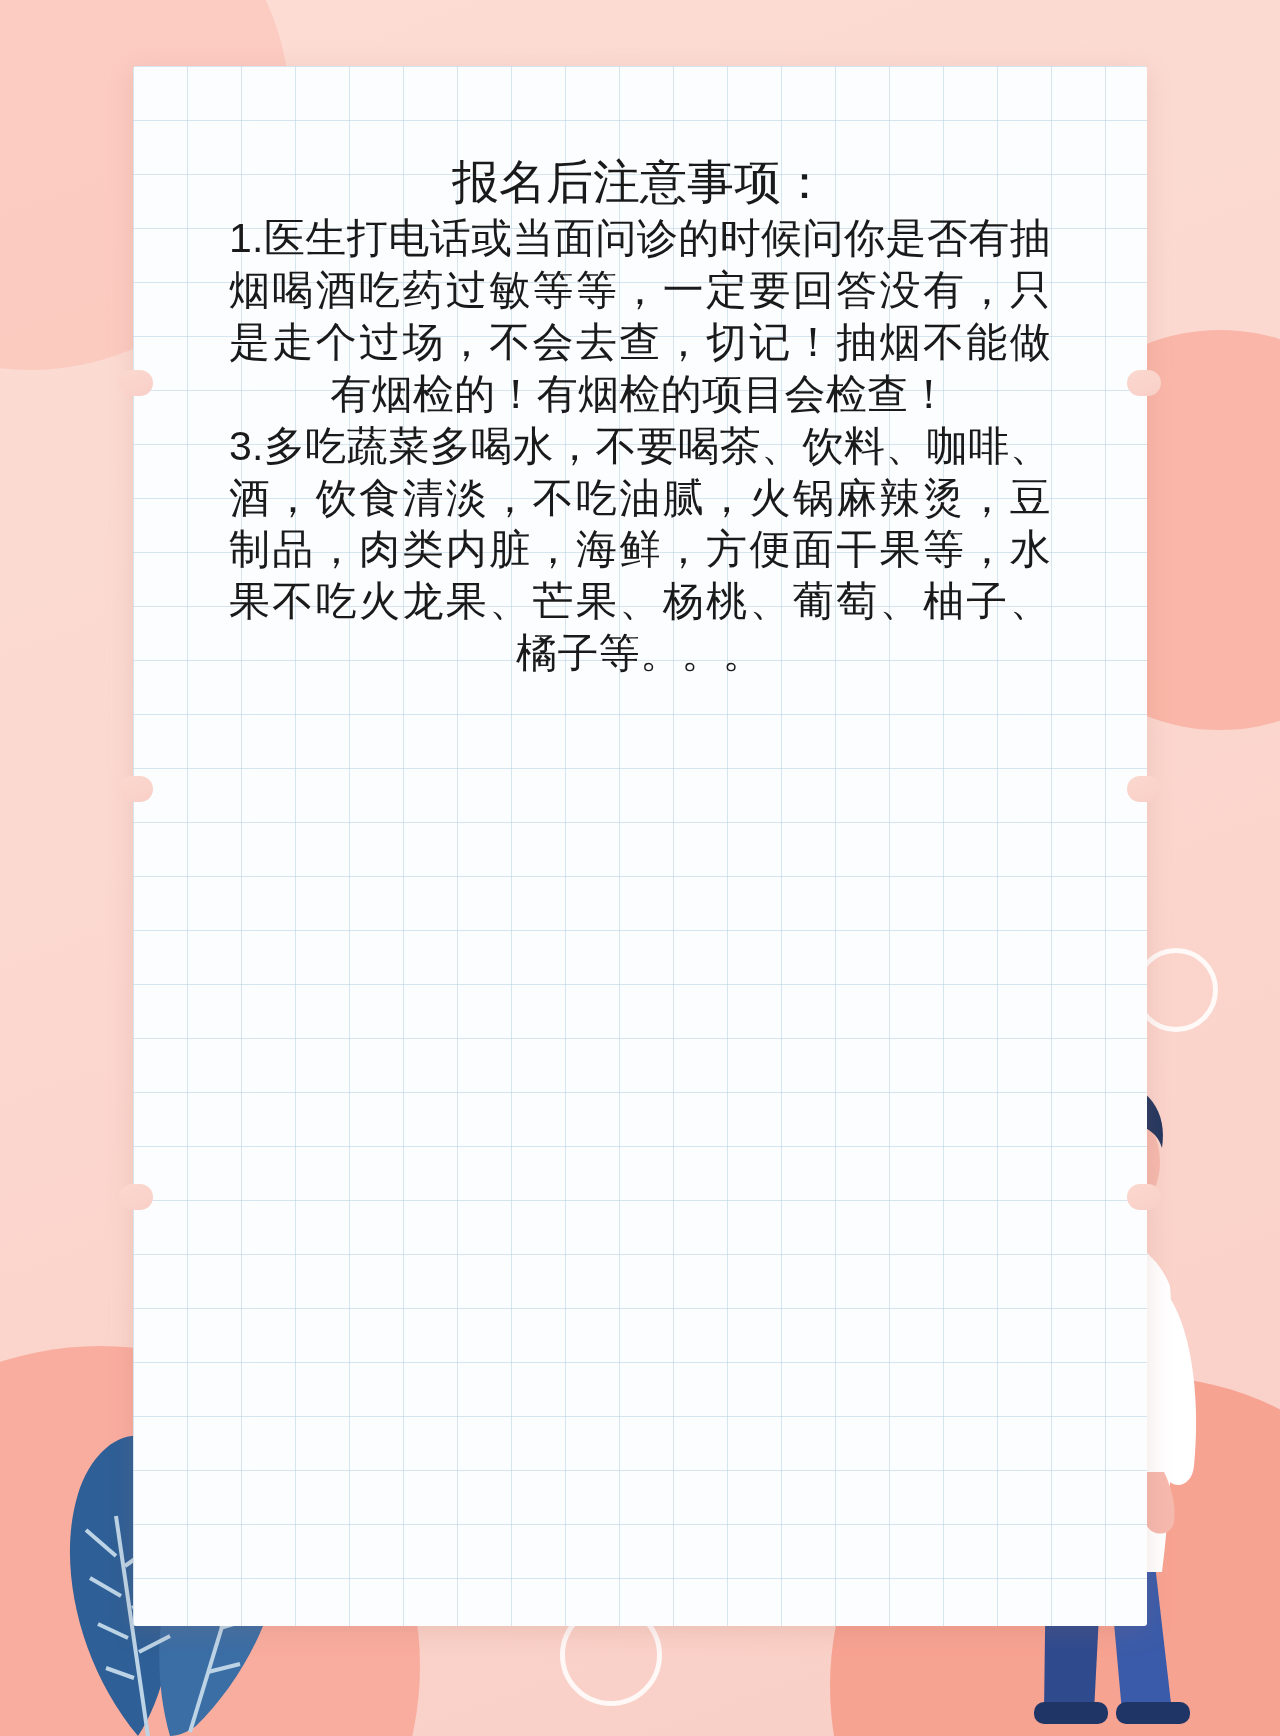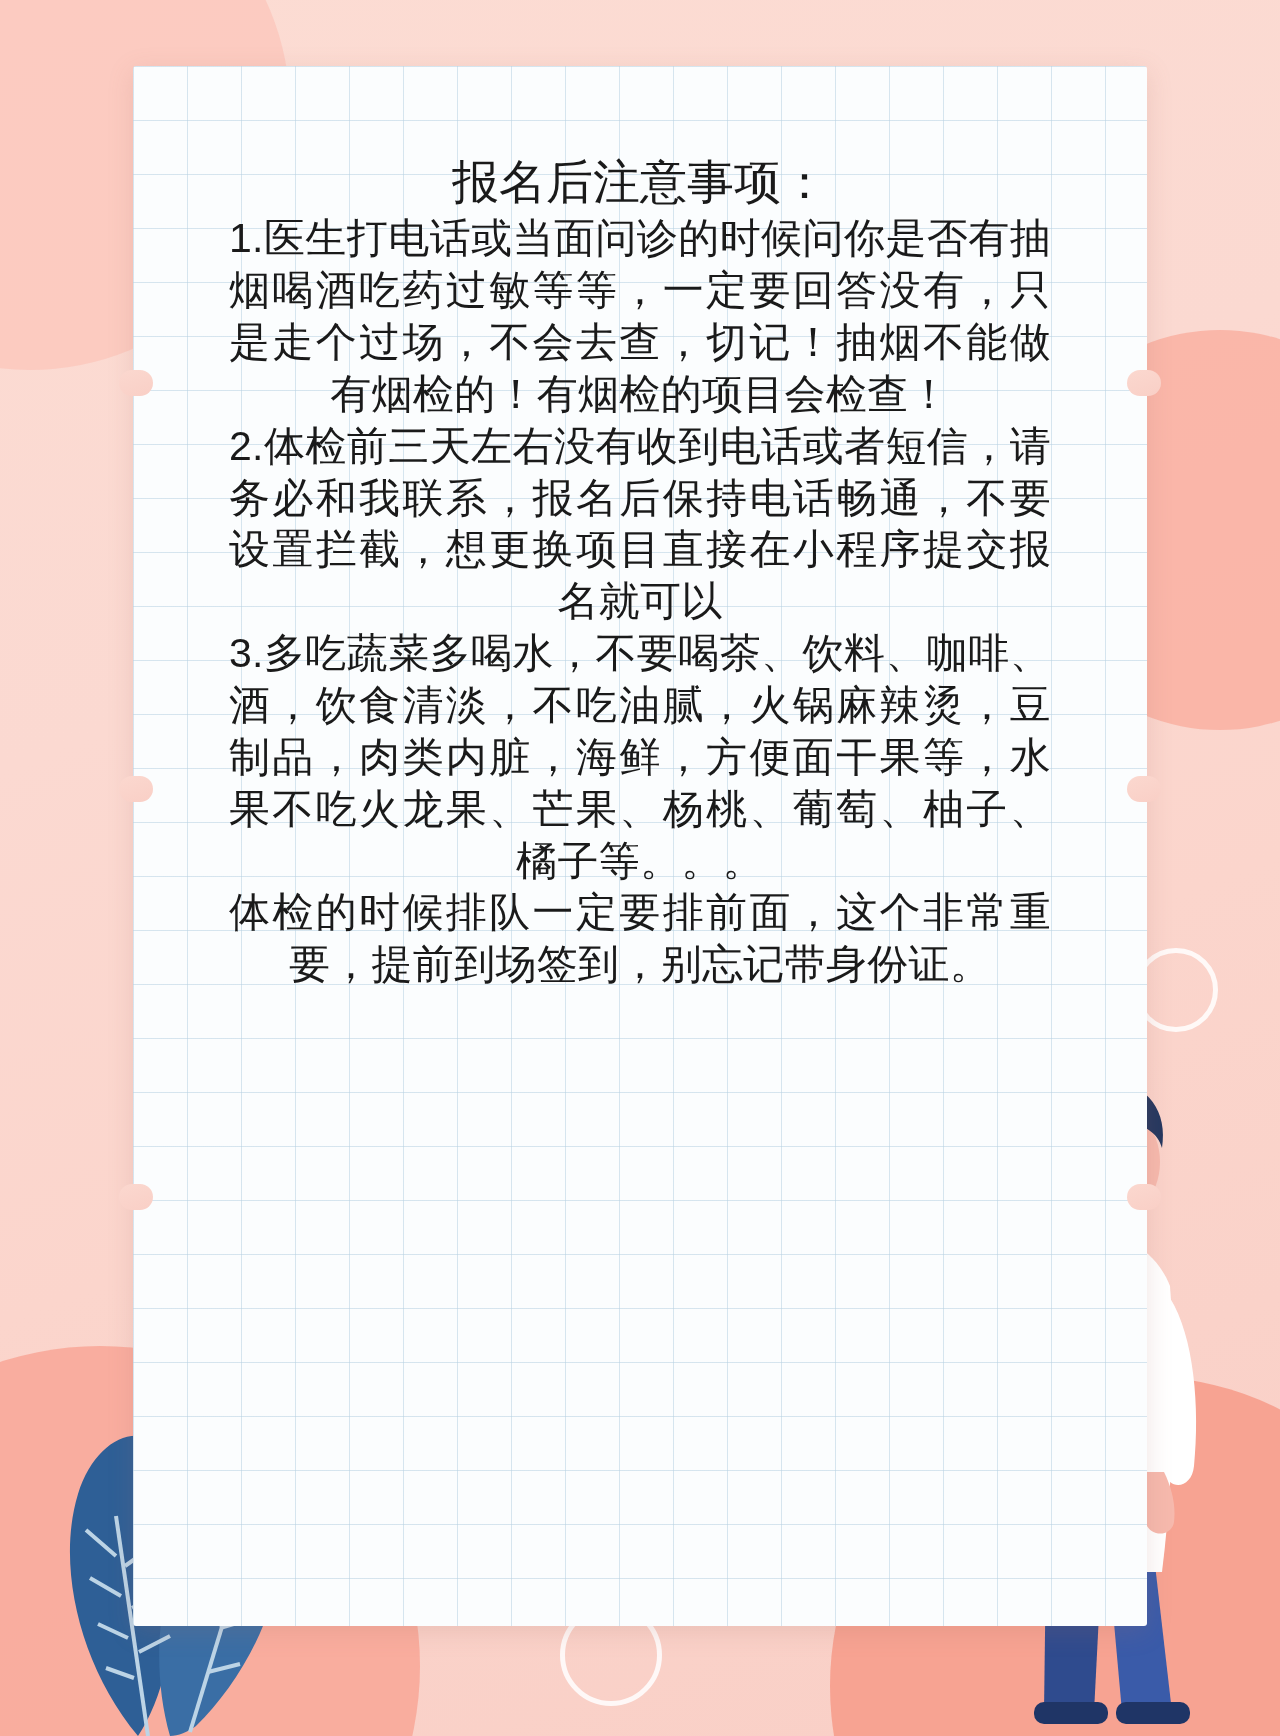--- a/index.html
+++ b/index.html
@@ -209,19 +209,17 @@
     <div class="notch l n1"></div>
     <div class="notch l n2"></div>
     <div class="notch l n3"></div>
     <div class="notch r n1"></div>
     <div class="notch r n2"></div>
     <div class="notch r n3"></div>
 
     <div class="note-inner">
       <h1 class="note-title">报名后注意事项：</h1>
       <p class="para">1.医生打电话或当面问诊的时候问你是否有抽烟喝酒吃药过敏等等，一定要回答没有，只是走个过场，不会去查，切记！抽烟不能做有烟检的！有烟检的项目会检查！</p>
-      <p class="para">2.体检前三天左右没有收到电话或者短信，请务必和我联系，报名后保持电话畅通，不要设置拦截，想更换项目直接在小程序提交报名就可以</p>
       <p class="para">3.多吃蔬菜多喝水，不要喝茶、饮料、咖啡、酒，饮食清淡，不吃油腻，火锅麻辣烫，豆制品，肉类内脏，海鲜，方便面干果等，水果不吃火龙果、芒果、杨桃、葡萄、柚子、橘子等。。。</p>
-      <p class="para">体检的时候排队一定要排前面，这个非常重要，提前到场签到，别忘记带身份证。</p>
     </div>
   </div>
 
 </div>
 
 </body></html>

